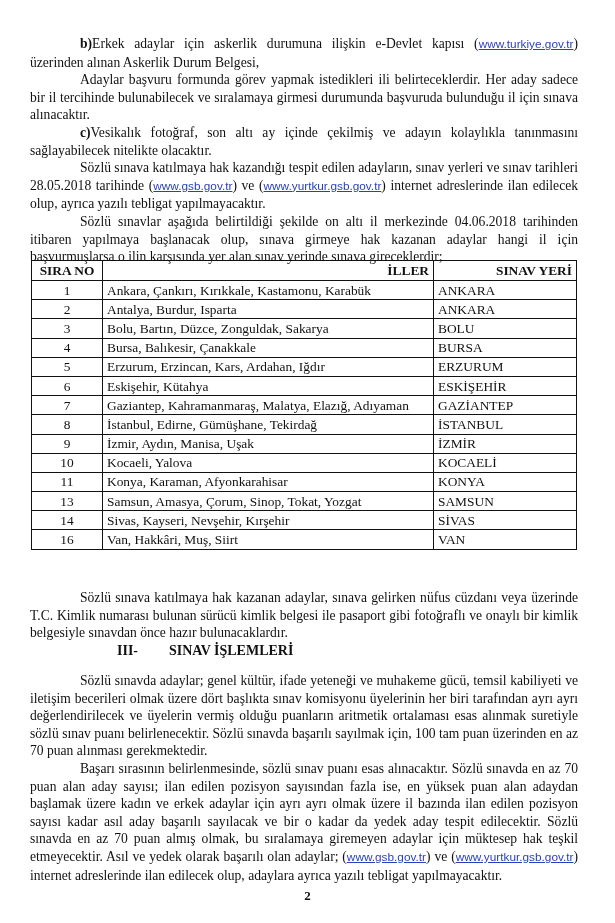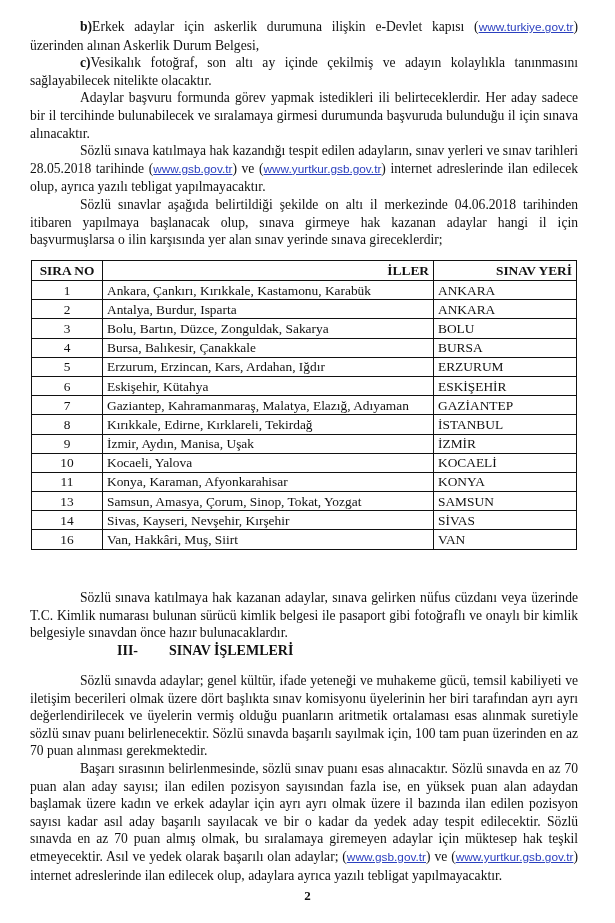--- a/index.html
+++ b/index.html
@@ -16,28 +16,28 @@
   table.exam td.no, table.exam th.no { text-align: center; width: 62px; }
   table.exam td.city { width: 322px; margin-left: 26px; }
   .heading { position: absolute; left: 80px; top: 643px; font-weight: bold; font-size: 14px; }
   .heading .num { display: inline-block; width: 52px; margin-left: 37px; }
   .pageno { position: absolute; left: 0; width: 615px; top: 888px; text-align: center; font-weight: bold; font-size: 13px; }
 </style>
 </head>
 <body>
 
 <div class="page">
-  <div style="position:absolute; top:18px; left:0; width:548px;">
+  <div style="position:absolute; top:35px; left:0; width:548px;">
     <p class="para indent">
       <span class="bold">b)</span><span>Erkek adaylar için askerlik durumuna ilişkin e-Devlet kapısı (</span><a class="link">www.turkiye.gov.tr</a><span>) üzerinden alınan Askerlik Durum Belgesi,</span>
     </p>
+    <p class="para indent">Adaylar başvuru formunda görev yapmak istedikleri ili belirteceklerdir. Her aday sadece bir il tercihinde bulunabilecek ve sıralamaya girmesi durumunda başvuruda bulunduğu il için sınava alınacaktır.</p>
     <p class="para indent">
       <span class="bold">c)</span><span>Vesikalık fotoğraf, son altı ay içinde çekilmiş ve adayın kolaylıkla tanınmasını sağlayabilecek nitelikte olacaktır.</span>
     </p>
-    <p class="para indent">Adaylar başvuru formunda görev yapmak istedikleri ili belirteceklerdir. Her aday sadece bir il tercihinde bulunabilecek ve sıralamaya girmesi durumunda başvuruda bulunduğu il için sınava alınacaktır.</p>
     <p class="para indent">
       <span>Sözlü sınava katılmaya hak kazandığı tespit edilen adayların, sınav yerleri ve sınav tarihleri 28.05.2018 tarihinde (</span><a class="link">www.gsb.gov.tr</a><span>) ve (</span><a class="link">www.yurtkur.gsb.gov.tr</a><span>) internet adreslerinde ilan edilecek olup, ayrıca yazılı tebligat yapılmayacaktır.</span>
     </p>
     <p class="para indent">Sözlü sınavlar aşağıda belirtildiği şekilde on altı il merkezinde 04.06.2018 tarihinden itibaren yapılmaya başlanacak olup, sınava girmeye hak kazanan adaylar hangi il için başvurmuşlarsa o ilin karşısında yer alan sınav yerinde sınava gireceklerdir;</p>
   </div>
 </div>
 
 <table class="exam">
   <thead>
     <tr>
@@ -77,21 +77,21 @@
         <td class="city">Eskişehir, Kütahya</td>
         <td>ESKİŞEHİR</td>
       </tr>
     <tr>
         <td class="no">7</td>
         <td class="city">Gaziantep, Kahramanmaraş, Malatya, Elazığ, Adıyaman</td>
         <td>GAZİANTEP</td>
       </tr>
     <tr>
         <td class="no">8</td>
-        <td class="city">Kırıkkale, Edirne, Kırklareli, Tekirdağ</td>
+        <td class="city">İstanbul, Edirne, Gümüşhane, Tekirdağ</td>
         <td>İSTANBUL</td>
       </tr>
     <tr>
         <td class="no">9</td>
         <td class="city">İzmir, Aydın, Manisa, Uşak</td>
         <td>İZMİR</td>
       </tr>
     <tr>
         <td class="no">10</td>
         <td class="city">Kocaeli, Yalova</td>

